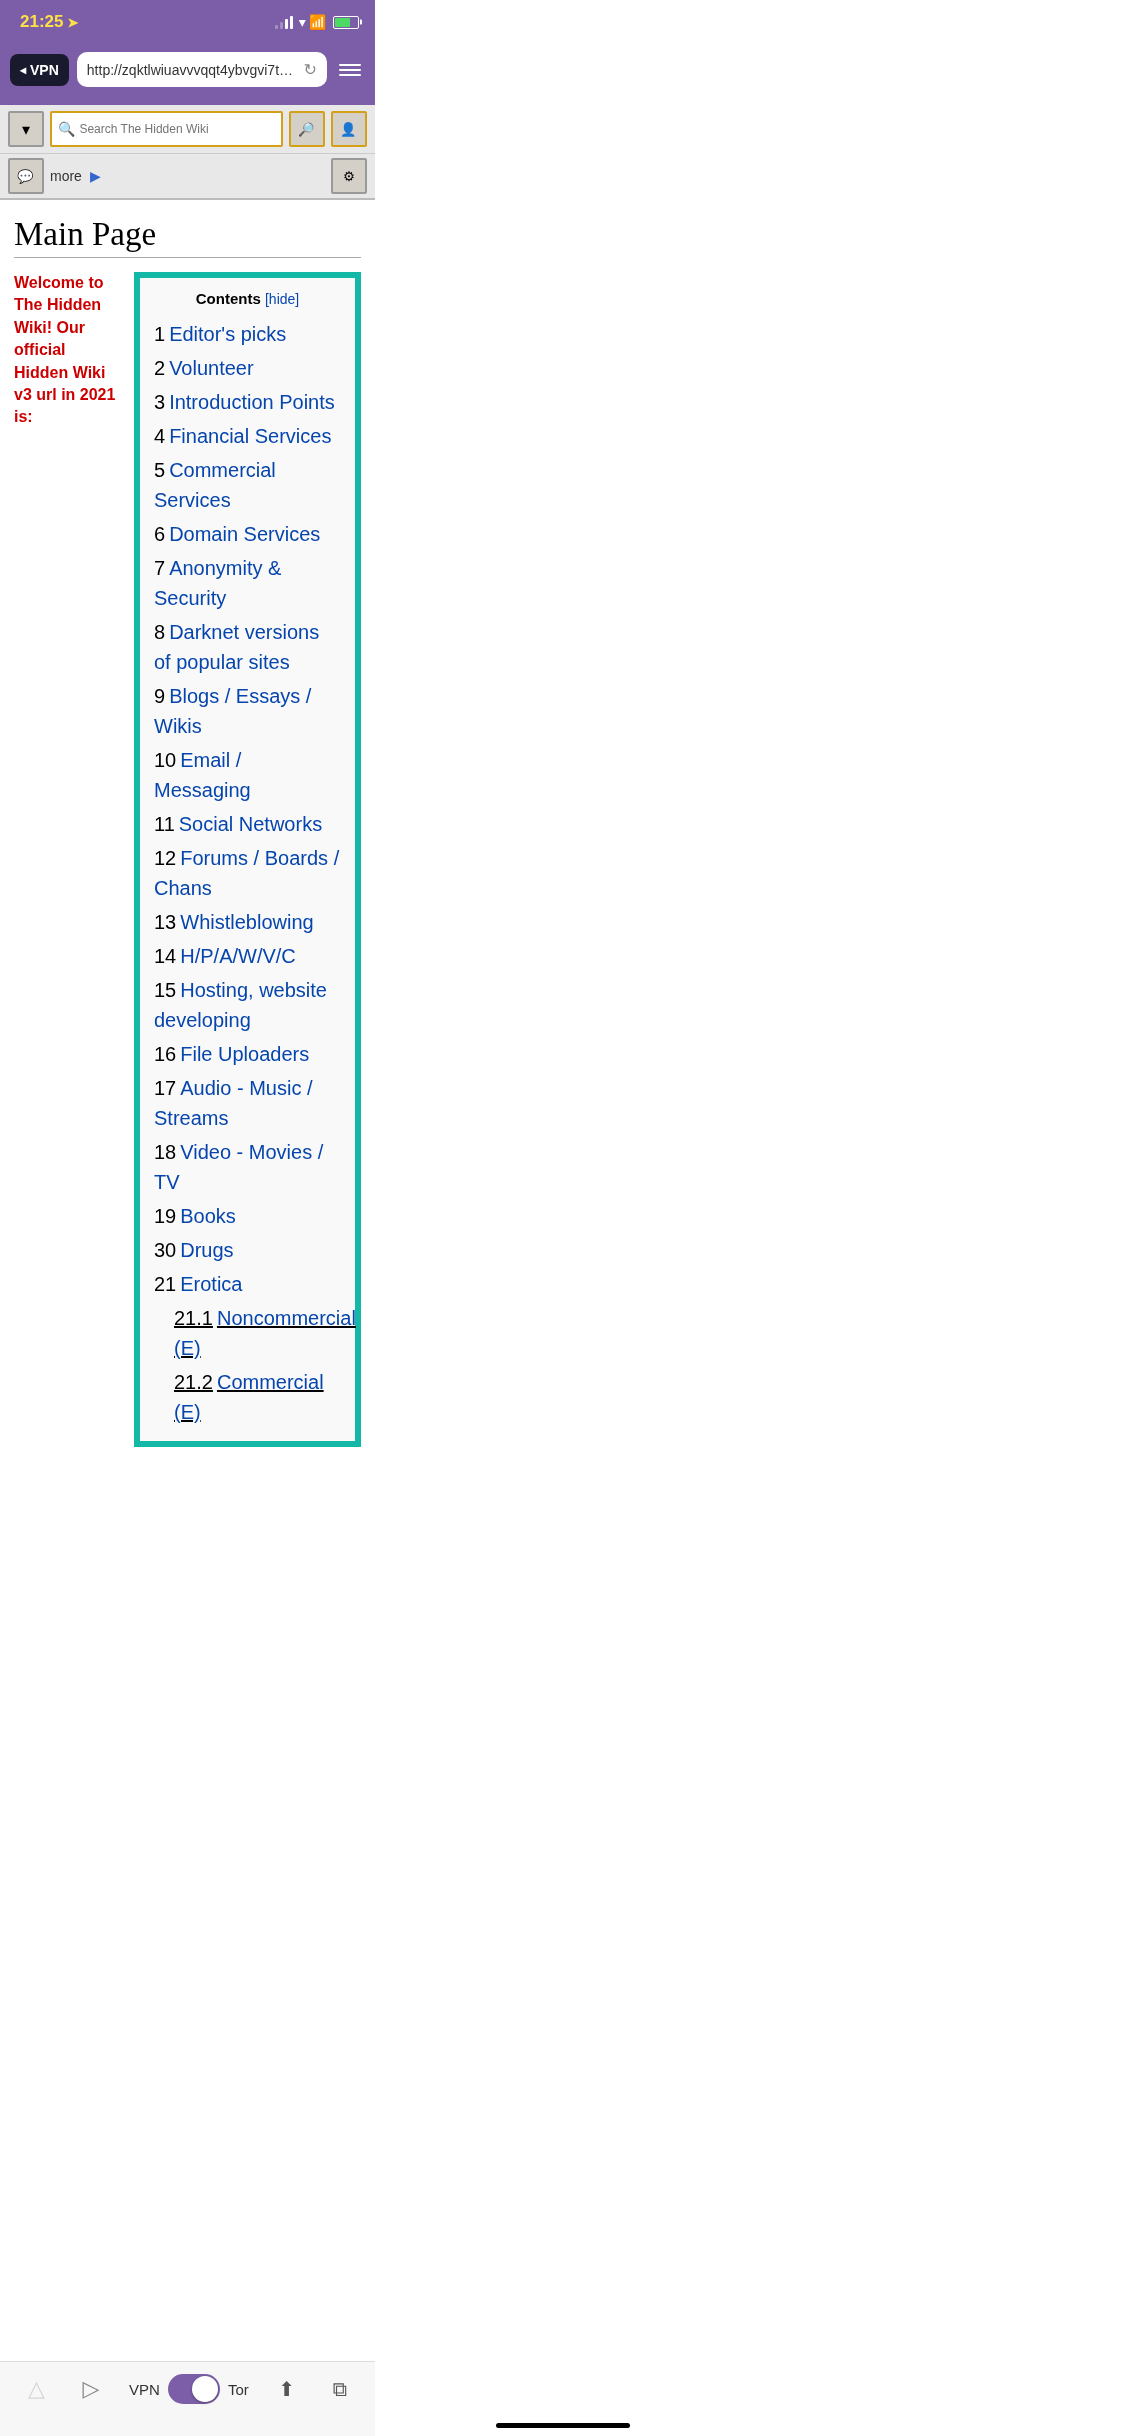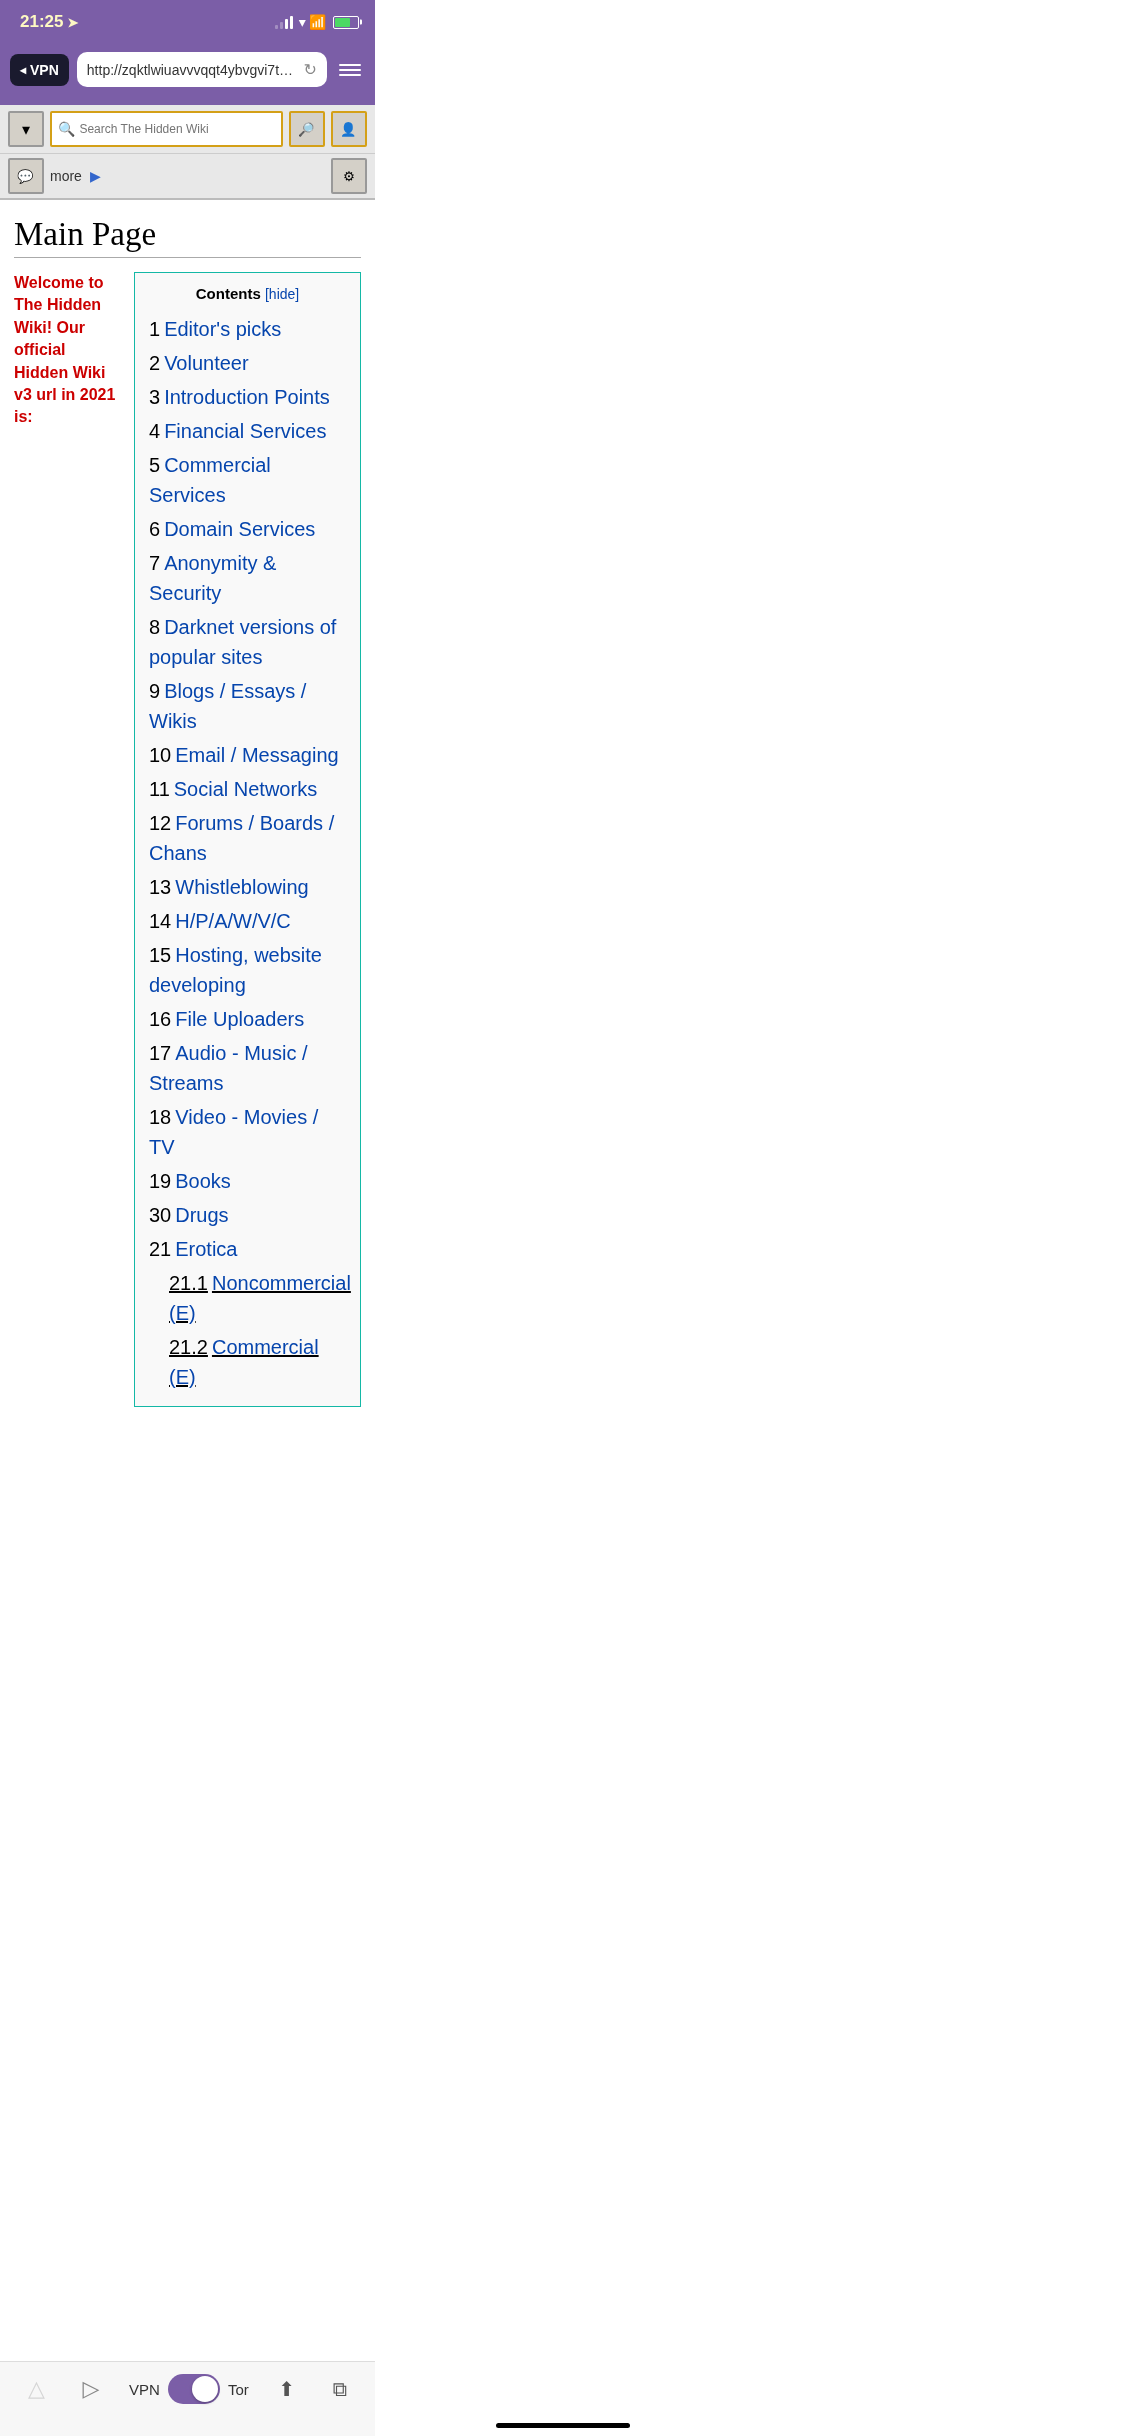--- a/index.html
+++ b/index.html
@@ -16,21 +16,21 @@
     
     .status-bar {
       background: #7b5ea7;
       height: 44px;
       display: flex;
       align-items: center;
       justify-content: space-between;
       padding: 0 16px 0 20px;
     }
     .status-time {
-      color: #fef9c3;
+      color: #fde047;
       font-size: 17px;
       font-weight: 600;
       display: flex;
       align-items: center;
       gap: 4px;
     }
     .status-time .arrow-icon {
       font-size: 13px;
     }
     .status-icons {
@@ -287,21 +287,21 @@
       color: #cc0000;
       font-size: 16px;
       font-weight: bold;
       line-height: 1.4;
       flex: 0 0 auto;
       width: 110px;
     }
 
     
     .toc-box {
-      border: 1px solid #14b8a6;
+      border: 6px solid #14b8a6;
       background: #f9f9f9;
       padding: 12px 14px;
       flex: 1;
       min-width: 0;
     }
     .toc-title {
       text-align: center;
       font-size: 15px;
       font-weight: bold;
       margin-bottom: 10px;

